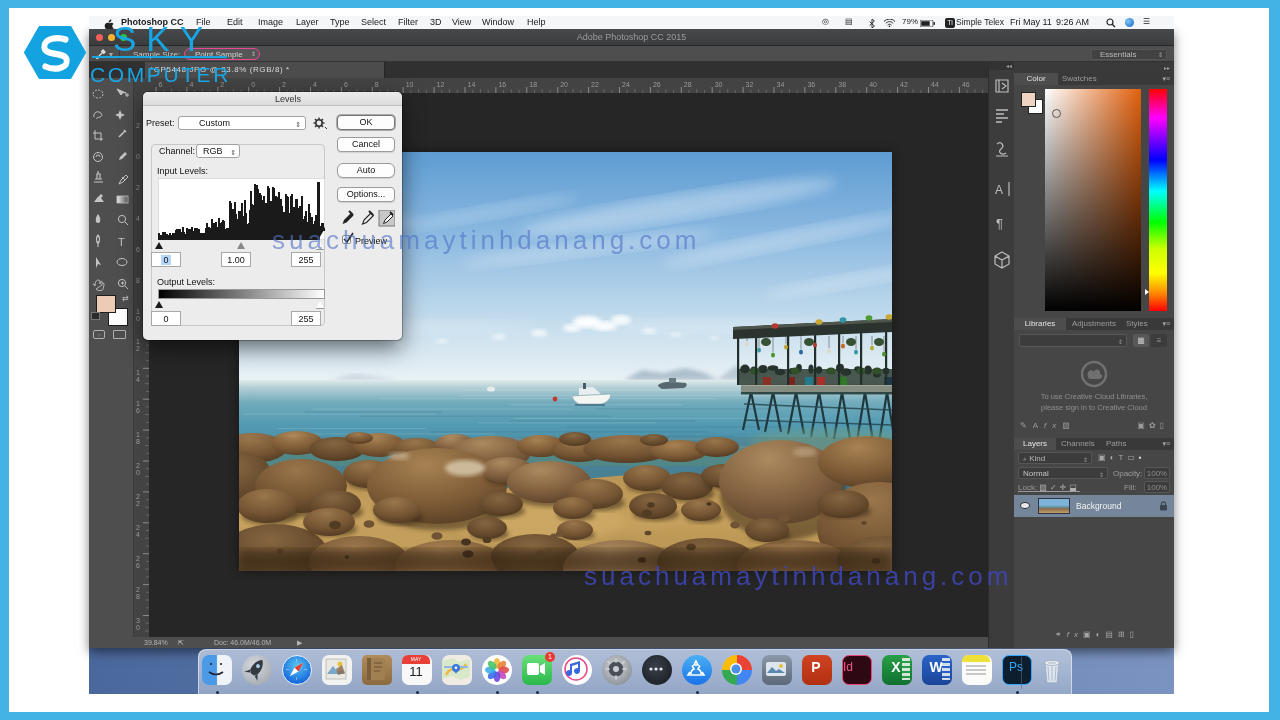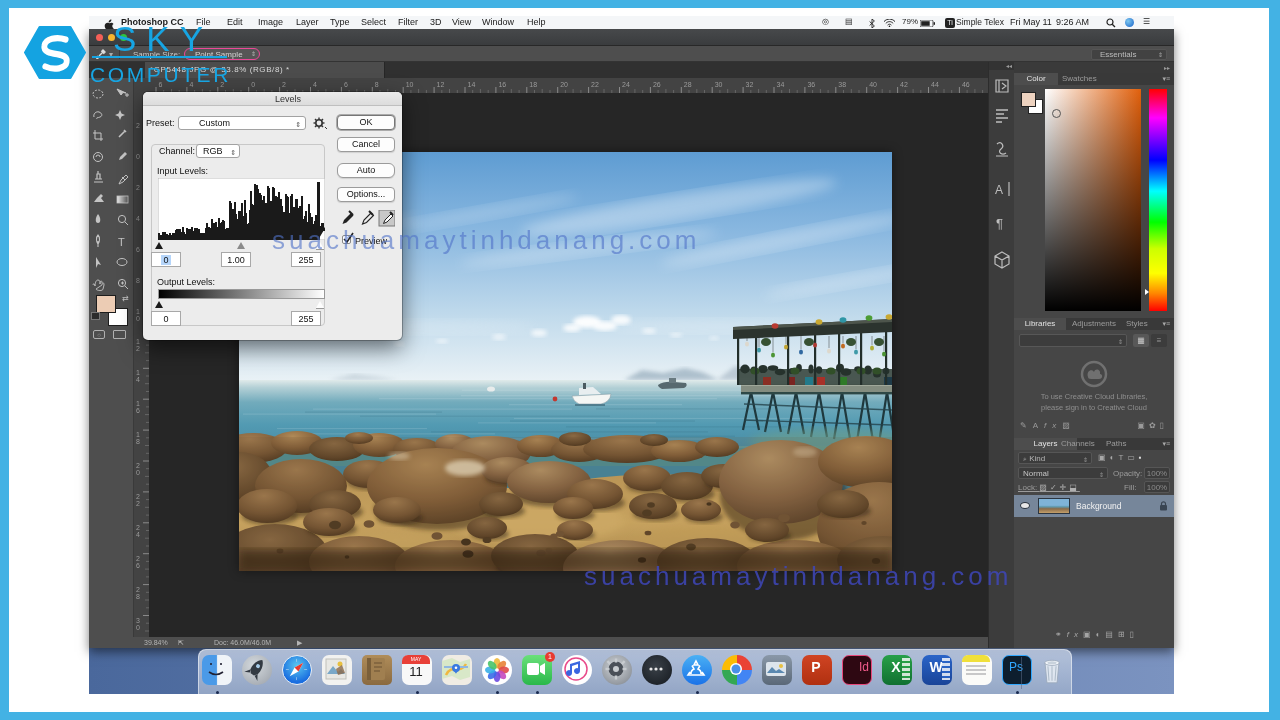--- a/index.html
+++ b/index.html
@@ -47,20 +47,21 @@
 #wm1{left:272px;top:225px;color:rgba(80,115,200,.62);}
 #wm2{left:584px;top:561px;color:rgba(62,70,185,.85);}
 </style></head>
 <body>
 <div id="shot">
   <div id="win">
     <div id="titlebar">
       <div class="tl" style="left:7px;background:#f55f57;"></div>
       <div class="tl" style="left:19px;background:#f8b42e;"></div>
       <div class="tl" style="left:31px;background:#2fc43f;"></div>
+      <div id="titletext">Adobe Photoshop CC 2015</div>
     </div>
     <div id="optbar">
       <svg style="position:absolute;left:6px;top:3px;" width="11" height="11" viewBox="0 0 11 11">
           <path d="M9.5 1.5l-5.5 5.5 M8 1l2 2-1.2 1.2-2-2z" stroke="#ddd" stroke-width="1.4" fill="#ddd"></path>
           <path d="M2.5 6.5L4.5 8.5 3 10H1.2V8z" fill="#ddd"></path>
         </svg>
       <span style="position:absolute;left:20px;top:4px;color:#aaa;">▾</span>
       <span style="position:absolute;left:30px;top:3px;border-left:1px solid #3a3a3a;height:10px;"></span>
       <span style="position:absolute;left:44px;top:4px;">Sample Size:</span>
       <div style="position:absolute;left:95px;top:2px;width:76px;height:12px;background:#565656;border:1px solid #ec4899;border-radius:6px;color:#d5d5d5;padding-left:10px;line-height:11px;">Point Sample<span style="position:absolute;right:3px;top:0;color:#bbb;font-size:6px;">⇕</span></div>
@@ -709,21 +710,21 @@
             <circle cx="14" cy="14" r="12" fill="none" stroke="#707070" stroke-width="2.5"></circle>
             <path d="M8 17c-2-6 4-9 6-5 1-4 7-3 6 2 3 0 3 5-1 5h-8c-2 0-3-1-3-2z" fill="#707070"></path>
           </svg>
           <div style="position:absolute;left:0;top:62px;width:160px;text-align:center;color:#8f8f8f;font-size:7.5px;">To use Creative Cloud Libraries,</div>
           <div style="position:absolute;left:0;top:73px;width:160px;text-align:center;color:#8f8f8f;font-size:7.5px;">please sign in to Creative Cloud</div>
           <div style="position:absolute;left:6px;top:91px;color:#9a9a9a;font-size:8px;letter-spacing:6px;">✎A<i>fx</i>▨</div>
           <div style="position:absolute;right:6px;top:91px;color:#9a9a9a;font-size:8px;letter-spacing:4px;">▣✿▯</div>
         </div>
 
         <div style="position:absolute;left:0;top:376px;width:160px;height:12px;background:#393939;">
-          <div style="position:absolute;left:0;top:0;width:63px;height:12px;background:#4d4d4d;color:#e3e3e3;font-size:8px;text-align:center;line-height:12px;">Layers</div>
+          <div style="position:absolute;left:0;top:0;width:42px;height:12px;background:#4d4d4d;color:#e3e3e3;font-size:8px;text-align:center;line-height:12px;">Layers</div>
           <div style="position:absolute;left:47px;top:0;color:#9b9b9b;font-size:8px;line-height:12px;">Channels</div>
           <div style="position:absolute;left:92px;top:0;color:#9b9b9b;font-size:8px;line-height:12px;">Paths</div>
           <div style="position:absolute;right:4px;top:2px;color:#aaa;font-size:7px;">▾≡</div>
         </div>
         <div style="position:absolute;left:0;top:388px;width:160px;height:198px;background:#464646;">
           <div style="position:absolute;left:4px;top:2px;width:74px;height:12px;background:#3c3c3c;border:1px solid #565656;border-radius:2px;color:#b5b5b5;font-size:8px;padding-left:4px;line-height:11px;"><span style="font-size:7px;">⌕</span> Kind<span style="position:absolute;right:3px;top:2px;font-size:6px;color:#999;">⇕</span></div>
           <div style="position:absolute;left:84px;top:3px;color:#a8a8a8;font-size:8px;letter-spacing:4px;">▣◐T▭<b style="color:#ddd;">▪</b></div>
           <div style="position:absolute;left:4px;top:17px;width:90px;height:12px;background:#3c3c3c;border:1px solid #565656;border-radius:2px;color:#c5c5c5;font-size:8px;padding-left:4px;line-height:11px;">Normal<span style="position:absolute;right:3px;top:2px;font-size:6px;color:#999;">⇕</span></div>
           <div style="position:absolute;left:99px;top:19px;color:#9c9c9c;font-size:8px;">Opacity:</div>
           <div style="position:absolute;left:130px;top:17px;width:26px;height:12px;background:#3c3c3c;border:1px solid #565656;border-radius:2px;color:#8b8b8b;font-size:8px;text-align:center;line-height:11px;">100%</div>
@@ -881,21 +882,21 @@
         </svg></div>
 <div class="dicon" style="left:563px;background:linear-gradient(#8a98a8,#5a6878);"><svg width="28" height="28" viewBox="0 0 28 28">
           <rect x="4" y="7" width="20" height="14" rx="2" fill="#dce4ec"></rect>
           <path d="M5 18l5-6 4 4 3-2 6 4z" fill="#5a88b0"></path>
           <circle cx="19" cy="11" r="2" fill="#e8c040"></circle>
         </svg></div>
 <div class="dicon" style="left:603px;background:linear-gradient(#d04423,#b03010);">
         <span style="position:absolute;width:28px;text-align:center;top:4px;color:#fff;font-size:14px;font-weight:bold;">P</span>
       </div>
 <div class="dicon" style="left:643px;background:#2e0812;border:1.5px solid #e8487a;">
-        <span style="position:absolute;width:26px;text-align:right;top:4px;color:#f05a8a;font-size:12px;">Id</span>
+        <span style="position:absolute;width:26px;text-align:left;top:4px;color:#f05a8a;font-size:12px;">Id</span>
       </div>
 <div class="dicon" style="left:683px;background:linear-gradient(#28a048,#107030);">
         <span style="position:absolute;width:28px;text-align:center;top:4px;color:#fff;font-size:14px;font-weight:bold;">X</span>
         <span style="position:absolute;right:2px;top:3px;width:8px;height:22px;background:repeating-linear-gradient(#fff 0 3px,#28a048 3px 5px);opacity:.8;"></span>
       </div>
 <div class="dicon" style="left:723px;background:linear-gradient(#2a64c8,#1a4498);">
         <span style="position:absolute;width:28px;text-align:center;top:4px;color:#fff;font-size:14px;font-weight:bold;">W</span>
         <span style="position:absolute;right:2px;top:3px;width:8px;height:22px;background:repeating-linear-gradient(#fff 0 3px,#2a64c8 3px 5px);opacity:.8;"></span>
       </div>
 <div class="dicon" style="left:763px;background:#fbfbf8;">

